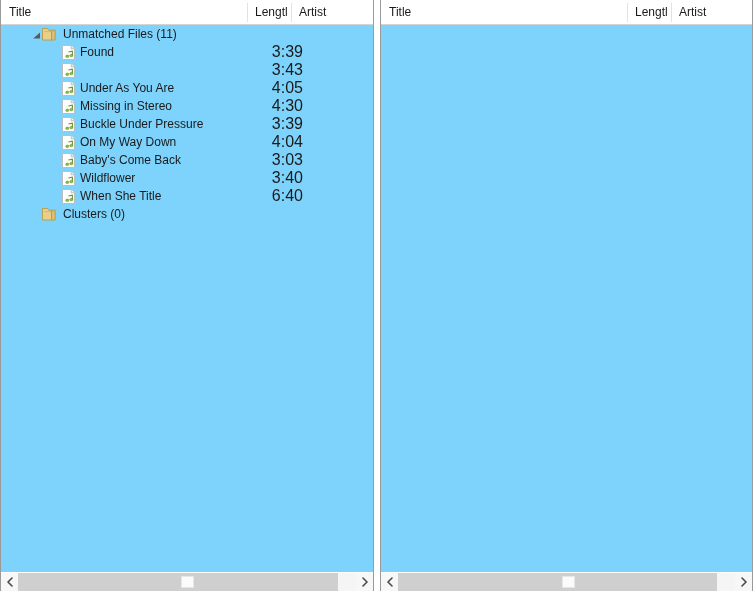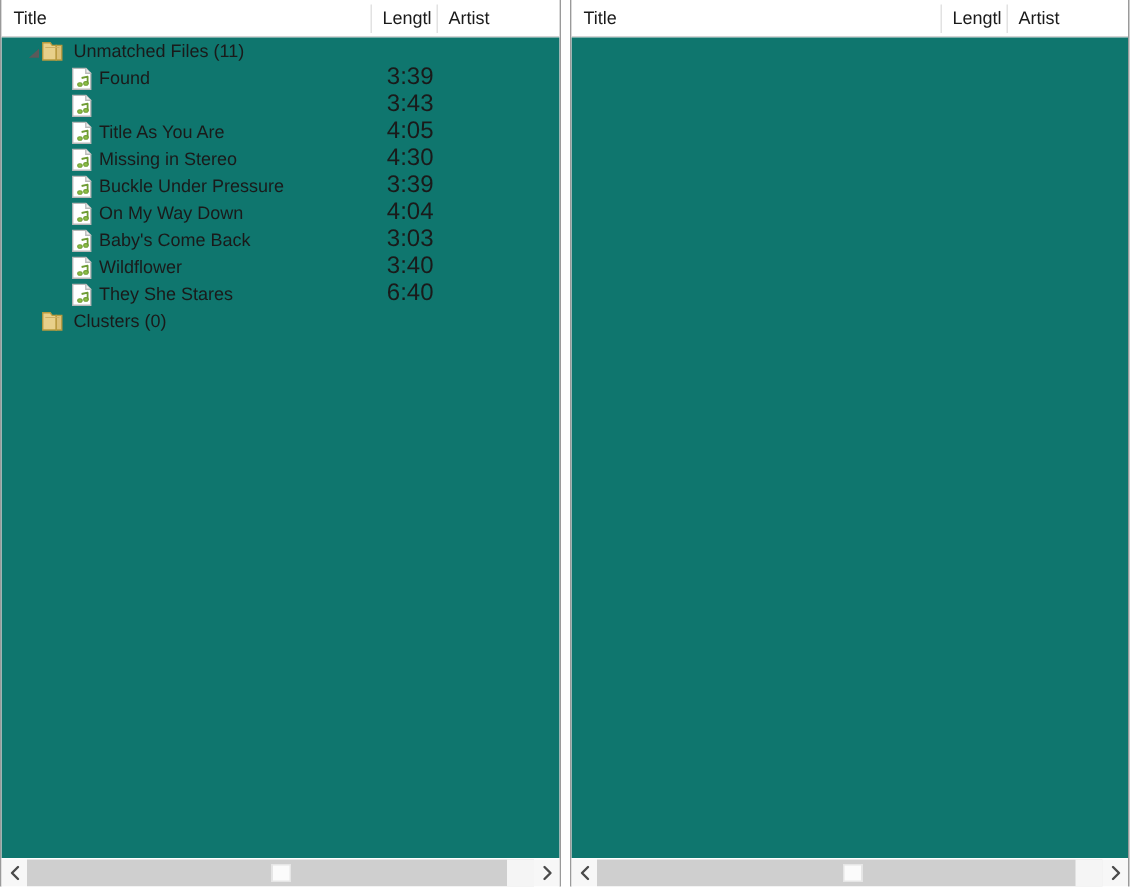--- a/index.html
+++ b/index.html
@@ -86,22 +86,23 @@
   .sep-1 { left: 246px; }
   .sep-2 { left: 290px; }
 
   
   .body {
     position: absolute;
     top: 25px;
     left: 0;
     right: 0;
     bottom: 19px;
-    background: #0f766e;
+    background: #7dd3fc;
     overflow: hidden;
+    padding-left: 14px;
   }
 
   .row {
     position: relative;
     height: 18px;
     line-height: 18px;
     white-space: nowrap;
   }
 
   .expander {
@@ -269,21 +270,21 @@
         <div class="row row-file">
           <span class="icon-file">
             <svg width="14" height="15" viewBox="0 0 14 15">
               <path d="M0.5 0.5 L9.2 0.5 L12.5 3.8 L12.5 14.5 L0.5 14.5 Z" fill="#ffffff" stroke="#b9b9b9" stroke-width="0.9"></path>
               <path d="M9.2 0.5 L9.2 3.8 L12.5 3.8" fill="#f0f0f0" stroke="#b9b9b9" stroke-width="0.9"></path>
               <path d="M6.4 7.0 L10.4 6.1 L10.4 11.0" fill="none" stroke="#6f9c33" stroke-width="1.2" stroke-linejoin="round"></path>
               <ellipse cx="5.3" cy="11.3" rx="1.5" ry="1.2" fill="#8ec145" stroke="#6f9c33" stroke-width="0.7"></ellipse>
               <ellipse cx="9.3" cy="10.6" rx="1.5" ry="1.2" fill="#8ec145" stroke="#6f9c33" stroke-width="0.7"></ellipse>
             </svg>
           </span>
-          <span class="label">Title As You Are</span>
+          <span class="label">Under As You Are</span>
           <span class="length">4:05</span>
         </div>
         <div class="row row-file">
           <span class="icon-file">
             <svg width="14" height="15" viewBox="0 0 14 15">
               <path d="M0.5 0.5 L9.2 0.5 L12.5 3.8 L12.5 14.5 L0.5 14.5 Z" fill="#ffffff" stroke="#b9b9b9" stroke-width="0.9"></path>
               <path d="M9.2 0.5 L9.2 3.8 L12.5 3.8" fill="#f0f0f0" stroke="#b9b9b9" stroke-width="0.9"></path>
               <path d="M6.4 7.0 L10.4 6.1 L10.4 11.0" fill="none" stroke="#6f9c33" stroke-width="1.2" stroke-linejoin="round"></path>
               <ellipse cx="5.3" cy="11.3" rx="1.5" ry="1.2" fill="#8ec145" stroke="#6f9c33" stroke-width="0.7"></ellipse>
               <ellipse cx="9.3" cy="10.6" rx="1.5" ry="1.2" fill="#8ec145" stroke="#6f9c33" stroke-width="0.7"></ellipse>
@@ -347,21 +348,21 @@
         <div class="row row-file">
           <span class="icon-file">
             <svg width="14" height="15" viewBox="0 0 14 15">
               <path d="M0.5 0.5 L9.2 0.5 L12.5 3.8 L12.5 14.5 L0.5 14.5 Z" fill="#ffffff" stroke="#b9b9b9" stroke-width="0.9"></path>
               <path d="M9.2 0.5 L9.2 3.8 L12.5 3.8" fill="#f0f0f0" stroke="#b9b9b9" stroke-width="0.9"></path>
               <path d="M6.4 7.0 L10.4 6.1 L10.4 11.0" fill="none" stroke="#6f9c33" stroke-width="1.2" stroke-linejoin="round"></path>
               <ellipse cx="5.3" cy="11.3" rx="1.5" ry="1.2" fill="#8ec145" stroke="#6f9c33" stroke-width="0.7"></ellipse>
               <ellipse cx="9.3" cy="10.6" rx="1.5" ry="1.2" fill="#8ec145" stroke="#6f9c33" stroke-width="0.7"></ellipse>
             </svg>
           </span>
-          <span class="label">They She Stares</span>
+          <span class="label">When She Title</span>
           <span class="length">6:40</span>
         </div>
         <div class="row row-group">
           <span class="icon-folder">
             <svg width="16" height="14" viewBox="0 0 16 14">
               <path d="M0.5 1.5 L5.5 1.5 L6.8 3.2 L9.5 3.2 L9.5 13 L0.5 13 Z" fill="#e8d08a" stroke="#b99a3e" stroke-width="0.9"></path>
               <path d="M9.5 3.2 L13.2 3.2 L13.2 13 L9.5 13 Z" fill="#dcc077" stroke="#b99a3e" stroke-width="0.9"></path>
               <path d="M2.2 4.6 L11.6 4.6" stroke="#cdae63" stroke-width="0.7"></path>
             </svg>
           </span>

